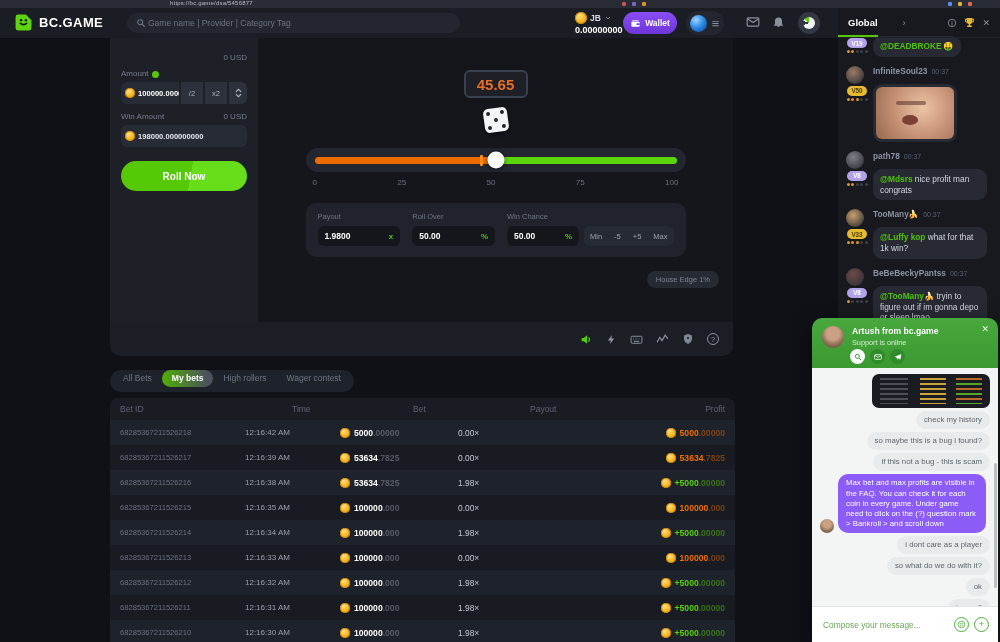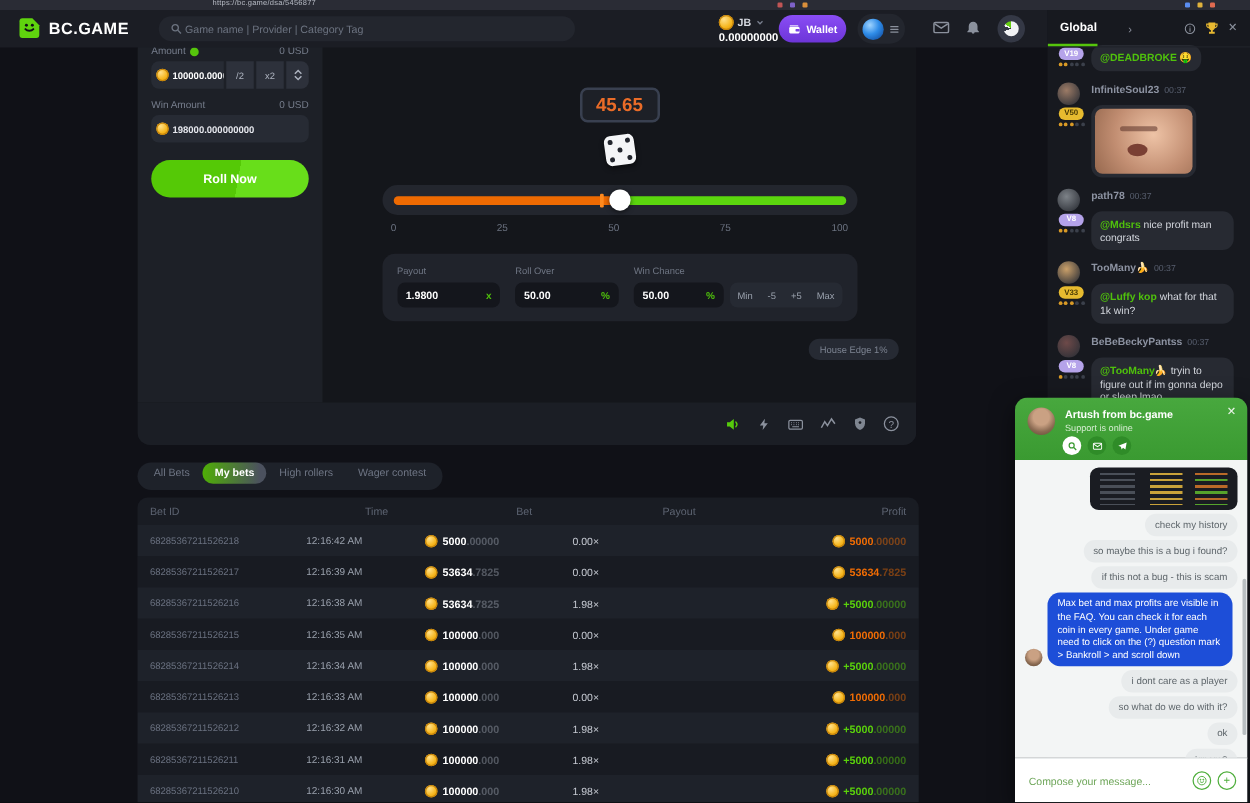--- a/index.html
+++ b/index.html
@@ -26,21 +26,21 @@
   .user-pill{position:absolute;left:686px;top:3px;width:38px;height:24px;border-radius:12px;background:#23262e;display:flex;align-items:center;justify-content:center;gap:4px;}
   .sphere{width:17px;height:17px;border-radius:50%;background:radial-gradient(circle at 35% 30%,#9fd4ff,#2f8ce8 45%,#0b3f8f);}
   .nav-ic{position:absolute;top:7px;color:#8b919d;}
   .wheel{position:absolute;left:798px;top:4px;width:22px;height:22px;border-radius:50%;background:#343845;display:flex;align-items:center;justify-content:center;}
   .wheel i{width:12px;height:12px;border-radius:50%;background:conic-gradient(#f2f3f5 0 250deg,#343845 250deg 290deg,#f2f3f5 290deg 310deg,#67cf12 310deg 360deg);display:block;}
 
   
   .game{position:absolute;left:110px;top:30px;width:623px;height:326px;border-radius:10px;background:#14161b;z-index:1;display:grid;grid-template-columns:148px 1fr;grid-template-rows:1fr 34px;overflow:hidden;}
   .controls{background:#1d2027;padding:4px 11px 0;}
   .lab-row{display:flex;justify-content:space-between;align-items:center;font-size:8px;color:#767d8c;margin:2px 0 4px;}
-  .lab-l{display:flex;align-items:flex-end;gap:3px;}
+  .lab-l{display:flex;align-items:flex-end;gap:3px;margin-top:33px;}
   .gdot{width:7px;height:7px;border-radius:50%;background:#56c50c;display:inline-block;}
   .amt-row{display:flex;gap:2px;height:22px;}
   .amt-input{flex:1;min-width:0;background:#272b34;border-radius:6px 0 0 6px;display:flex;align-items:center;gap:3px;padding:0 4px;font-size:7.6px;font-weight:700;color:#fff;white-space:nowrap;overflow:hidden;}
   .mini-btn{width:22px;flex:none;background:#2d313b;display:flex;align-items:center;justify-content:center;font-size:7.5px;color:#aeb4c0;}
   .stepper{width:18px;flex:none;background:#2d313b;border-radius:0 6px 6px 0;display:flex;flex-direction:column;align-items:center;justify-content:center;color:#aeb4c0;}
   .win-input{height:22px;background:#272b34;border-radius:6px;display:flex;align-items:center;gap:3px;padding:0 4px;font-size:7.6px;font-weight:700;color:#e6e8ee;white-space:nowrap;overflow:hidden;}
   .roll-btn{margin-top:14px;width:100%;height:30px;border:none;border-radius:16px;background:linear-gradient(100deg,#55c906 0 55%,#68de1a 55%);color:#fff;font-size:10px;font-weight:700;cursor:pointer;}
 
   .display{display:flex;flex-direction:column;align-items:center;}
   .result-box{margin-top:40px;min-width:64px;height:28px;padding:0 8px;border:2px solid #394050;border-radius:6px;background:#1d2027;display:flex;align-items:center;justify-content:center;color:#ea6c28;font-size:15px;font-weight:700;}
@@ -133,21 +133,21 @@
   .s-msgs{display:flex;flex-direction:column;gap:3px;}
   .s-img{align-self:flex-end;width:118px;height:34px;background:#1a1c22;border-radius:7px;flex:none;position:relative;overflow:hidden;}
   .s-img i{position:absolute;top:4px;bottom:4px;display:block;}
   .s-img .l1{left:8px;width:28px;background:repeating-linear-gradient(180deg,#4a4f58 0 2px,transparent 2px 5px);}
   .s-img .l2{left:48px;width:26px;background:repeating-linear-gradient(180deg,#c9a23a 0 2px,transparent 2px 5px);}
   .s-img .l3{right:8px;width:26px;background:repeating-linear-gradient(180deg,#b96a28 0 2px,transparent 2px 5px,#56a32c 5px 7px,transparent 7px 10px);}
   .s-row{display:flex;justify-content:flex-end;}
   .s-row.agent{justify-content:flex-start;align-items:flex-end;gap:4px;}
   .s-bubble{max-width:140px;border-radius:12px;padding:4px 8px;font-size:7.8px;line-height:1.3;}
   .s-bubble.user{background:#e8ebec;color:#5e666b;}
-  .s-bubble.agent{background:#1d4ed8;color:#fff;max-width:148px;border-radius:10px;}
+  .s-bubble.agent{background:#8b5cf6;color:#fff;max-width:148px;border-radius:10px;}
   .s-avatar{width:14px;height:14px;border-radius:50%;flex:none;background:radial-gradient(circle at 50% 35%,#caa183 35%,#8a6a52 65%,#5c4632);}
   .s-scroll{position:absolute;right:1px;top:95px;width:3px;height:125px;background:#b9bfc2;border-radius:2px;}
   .s-compose{height:36px;flex:none;background:#fff;border-top:1px solid #e2e6e7;display:flex;align-items:center;padding:0 9px;gap:5px;}
   .s-compose input{flex:1;min-width:0;border:none;outline:none;font-size:8.4px;color:#4d8a3e;background:transparent;}
   .s-compose input::placeholder{color:#6da558;}
   .cmp-circ{width:15px;height:15px;border-radius:50%;border:1.2px solid #4fae3c;color:#4fae3c;display:flex;align-items:center;justify-content:center;flex:none;cursor:pointer;font-size:9px;line-height:1;}
   svg{display:block;}
 </style>
 </head>
 <body>

